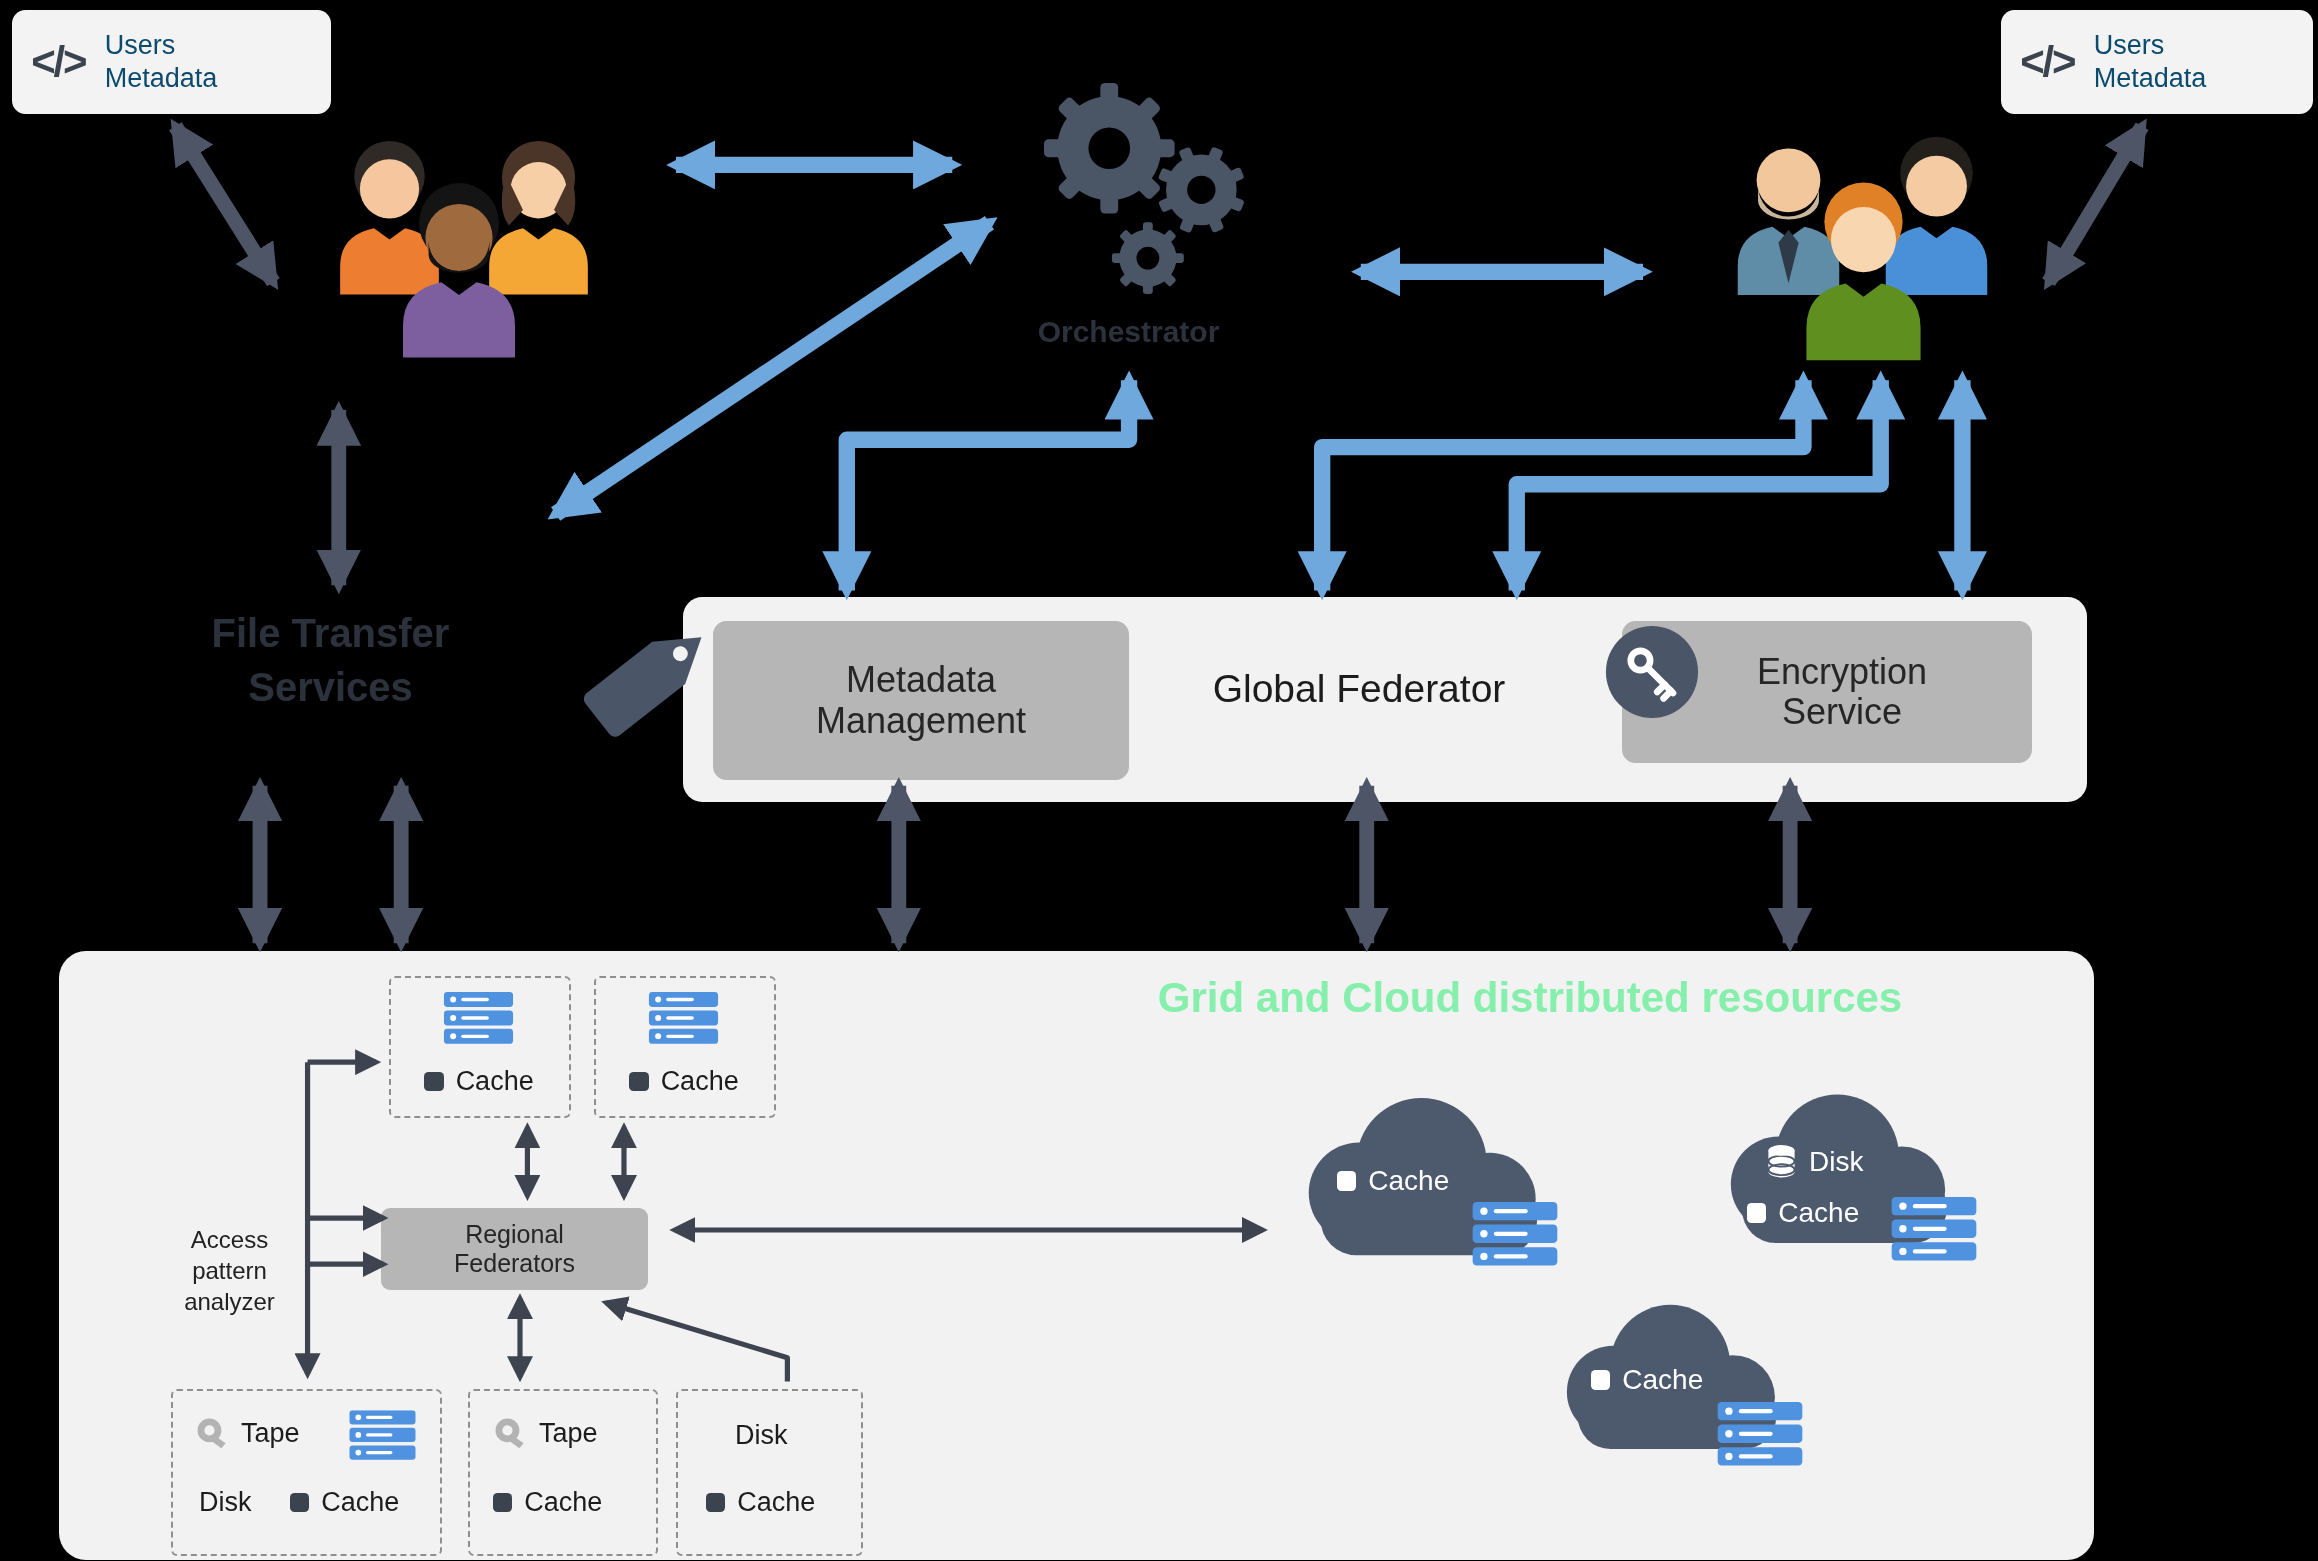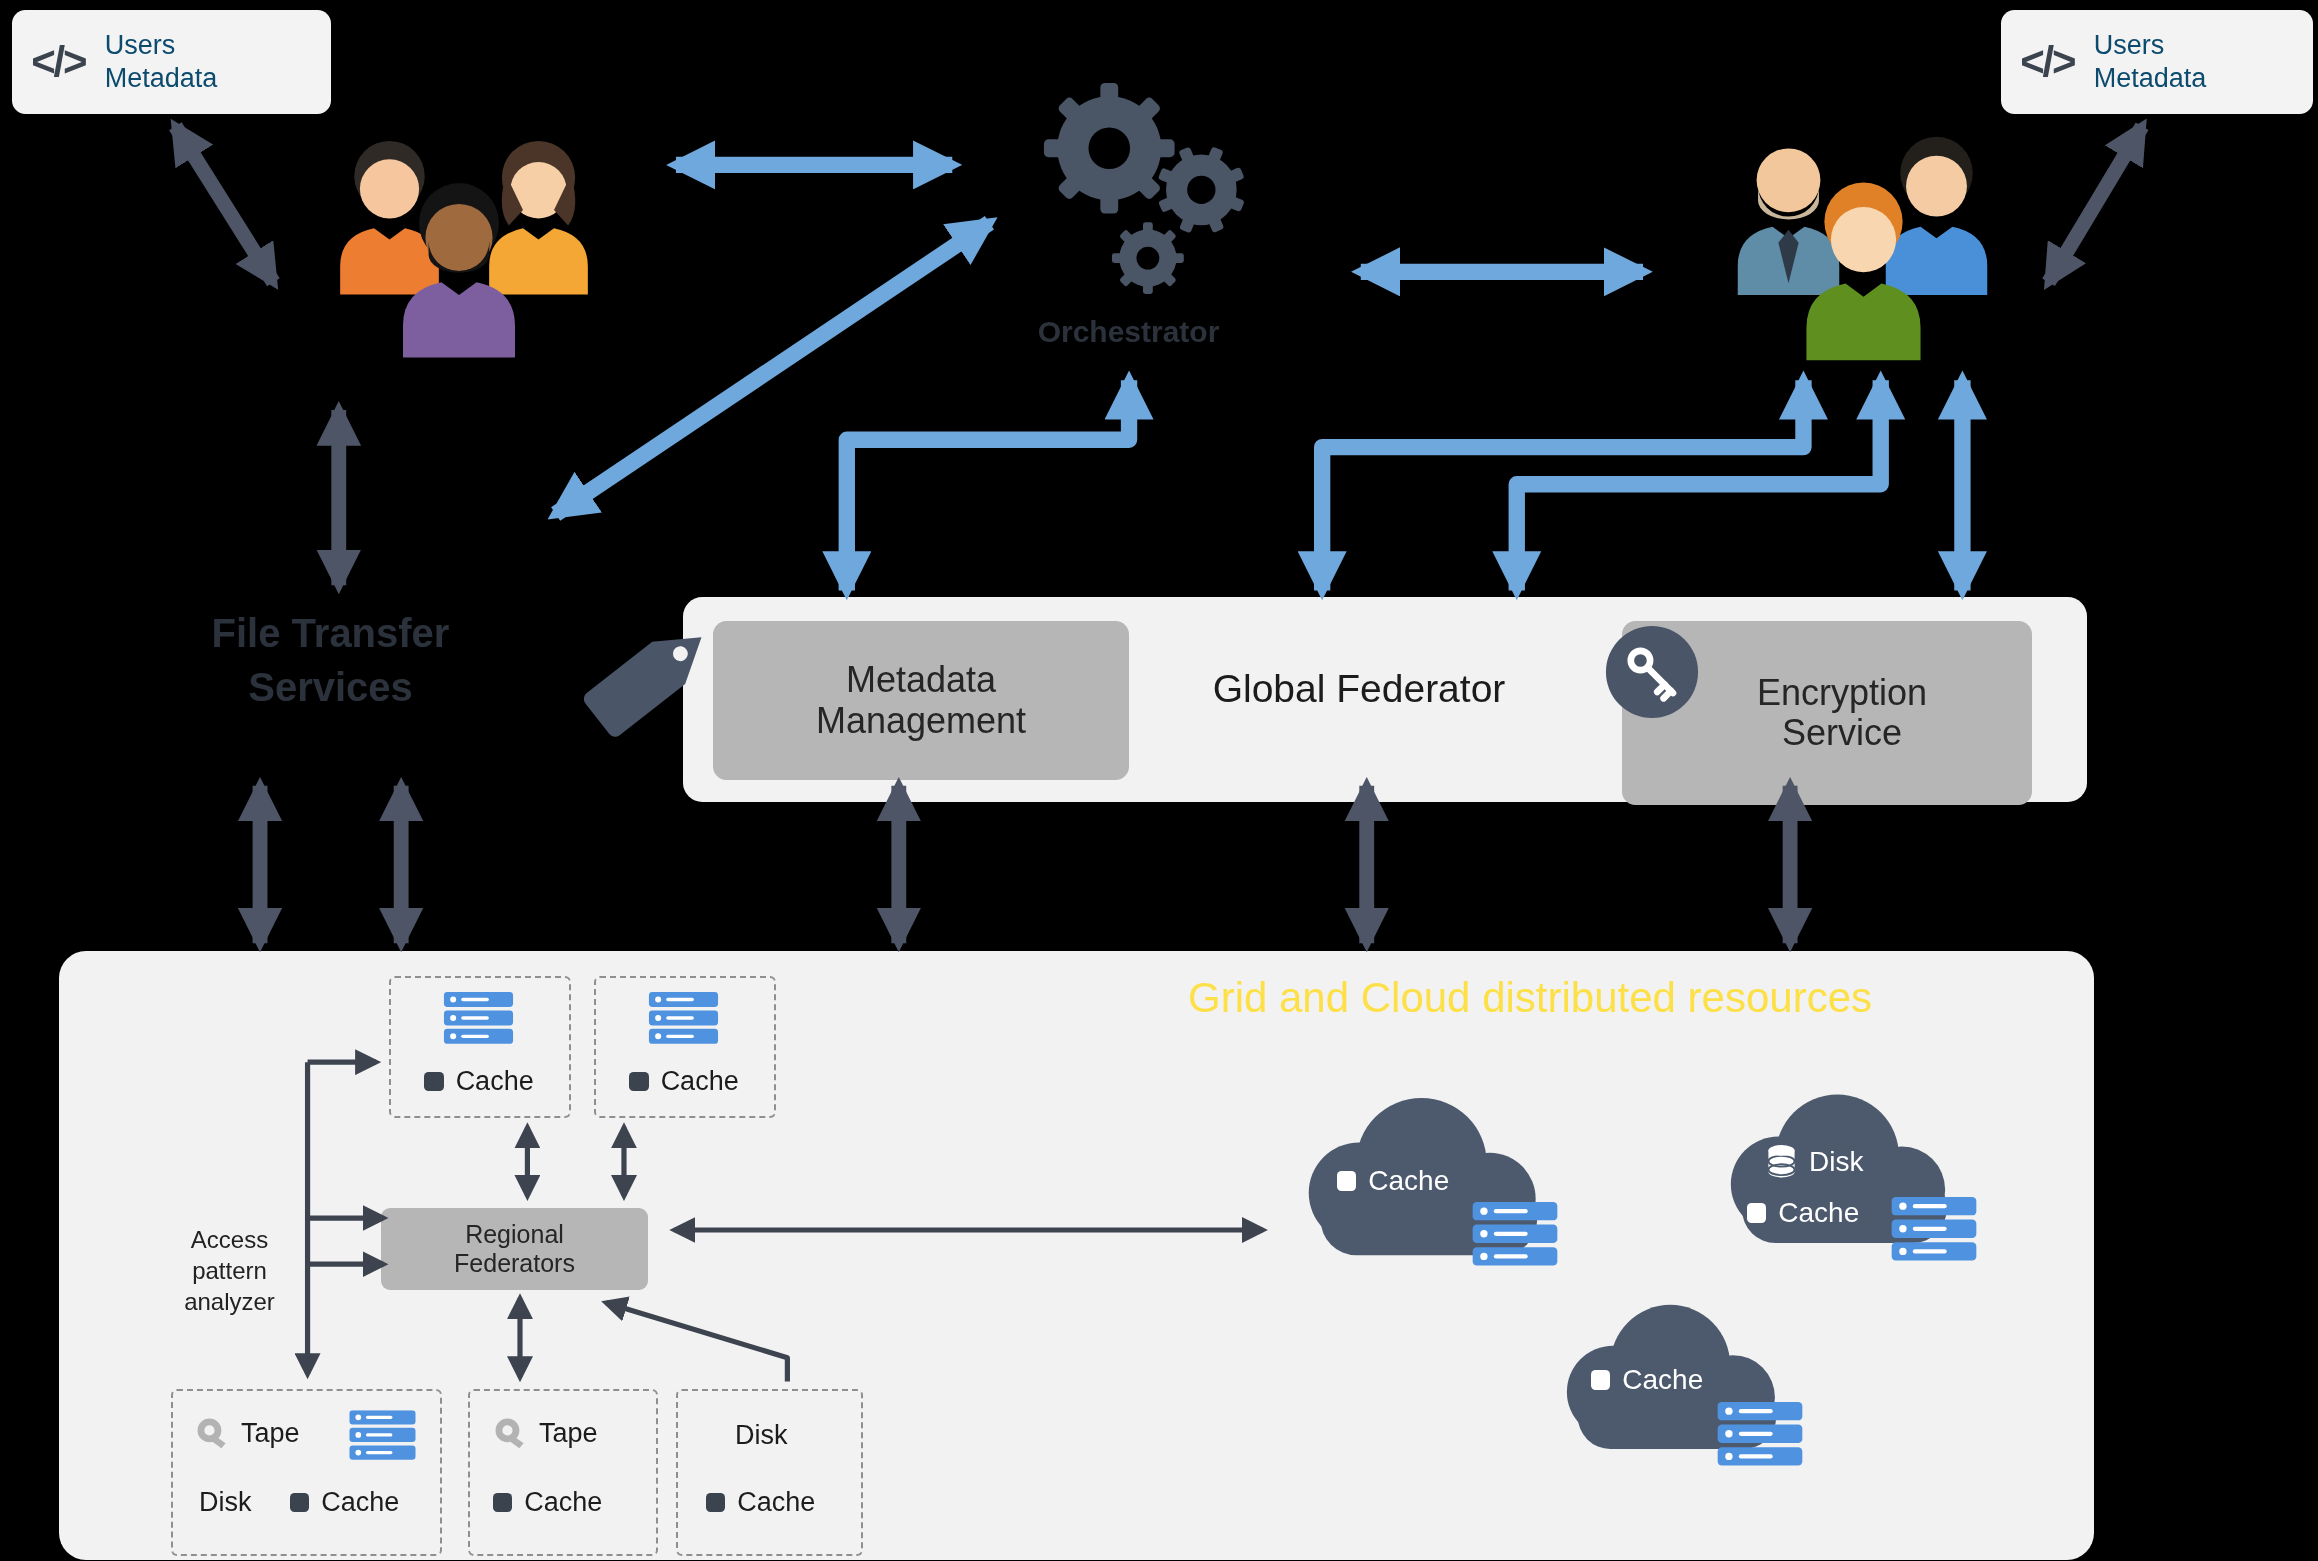--- a/index.html
+++ b/index.html
@@ -14,21 +14,21 @@
   .graybox{position:absolute;background:#b6b6b6;border-radius:13.4px;display:flex;flex-direction:column;
            justify-content:center;align-items:center;font-size:36px;line-height:1.12;color:#262626;}
   .dashedbox{position:absolute;border:2.2px dashed #8f8f8f;border-radius:6px;}
   .label-dim{position:absolute;font-weight:600;color:#2c323c;line-height:1.35;text-align:center;}
   .row{position:absolute;display:flex;align-items:center;gap:12px;}
   .bullet{width:19.3px;height:19.3px;border-radius:4.5px;background:#3b434f;flex:0 0 auto;}
   .bullet.white{background:#ffffff;}
   .slabel{font-size:27px;color:#1c1c1c;}
   .cloudlabel{font-size:28px;color:#ffffff;}
   .gftitle{position:absolute;font-size:39px;color:#1c1c1c;text-align:center;}
-  .gridtitle{position:absolute;font-size:42px;font-weight:400;color:#fde047;text-align:center;}
+  .gridtitle{position:absolute;font-size:42px;font-weight:700;color:#86efac;text-align:center;}
   .rftext{font-size:25px;line-height:1.15;}
   .analyzer{position:absolute;font-size:24px;color:#222;line-height:1.3;text-align:center;}
   .analyzer span{display:block;}
 </style>
 </head>
 <body>
 
 <div class="stage">
 
   <svg width="0" height="0" style="position:absolute">
@@ -72,21 +72,21 @@
 
   <div class="panel" style="left:683px;top:597px;width:1404px;height:205px;"></div>
 
   <div class="graybox" style="left:713px;top:621px;width:416px;height:159px;">
     <span>Metadata</span>
     <span>Management</span>
   </div>
 
   <div class="gftitle" style="left:1151px;top:667px;width:416px;">Global Federator</div>
 
-  <div class="graybox" style="left:1622px;top:621px;width:410px;height:184px;padding-left:30px;box-sizing:border-box;">
+  <div class="graybox" style="left:1622px;top:621px;width:410px;height:142px;padding-left:30px;box-sizing:border-box;">
     <span>Encryption</span>
     <span>Service</span>
   </div>
 
   <svg class="abs" style="left:1600px;top:620px;width:104px;height:104px;" viewBox="0 0 140 140">
     <circle cx="70" cy="70" r="62" fill="#4a5568"></circle>
     <g transform="translate(70,70) rotate(45)" stroke="#fff" stroke-width="9" fill="none" stroke-linecap="round">
       <circle cx="-22" cy="0" r="13"></circle>
       <line x1="-8" y1="0" x2="40" y2="0"></line>
       <line x1="24" y1="0" x2="24" y2="14"></line>

